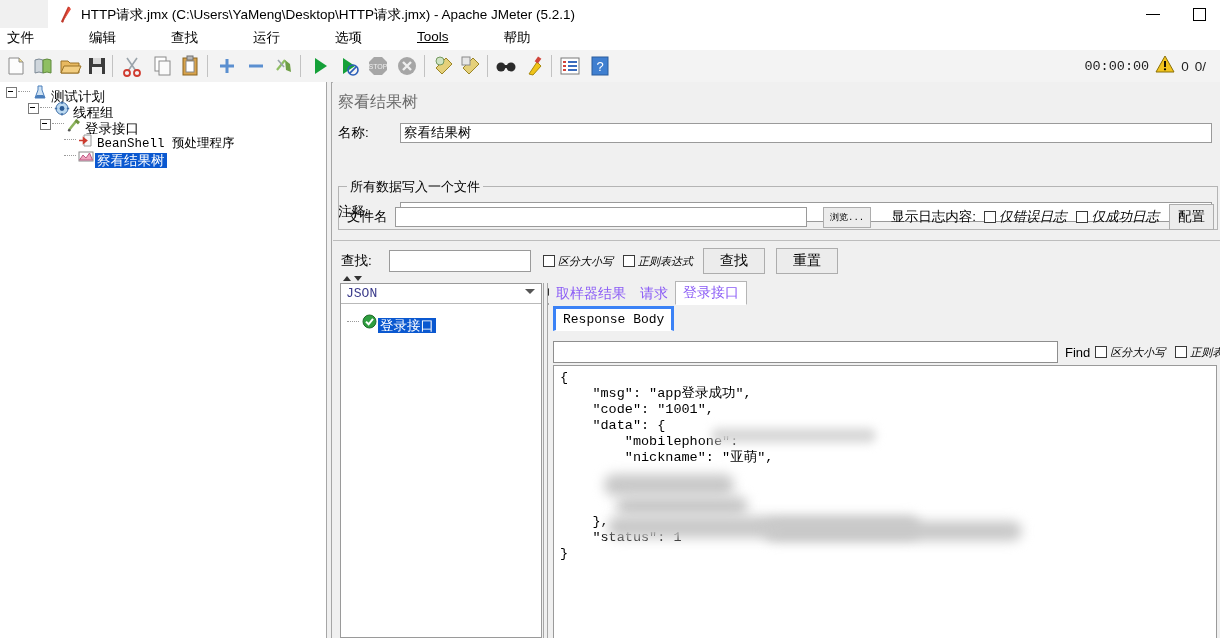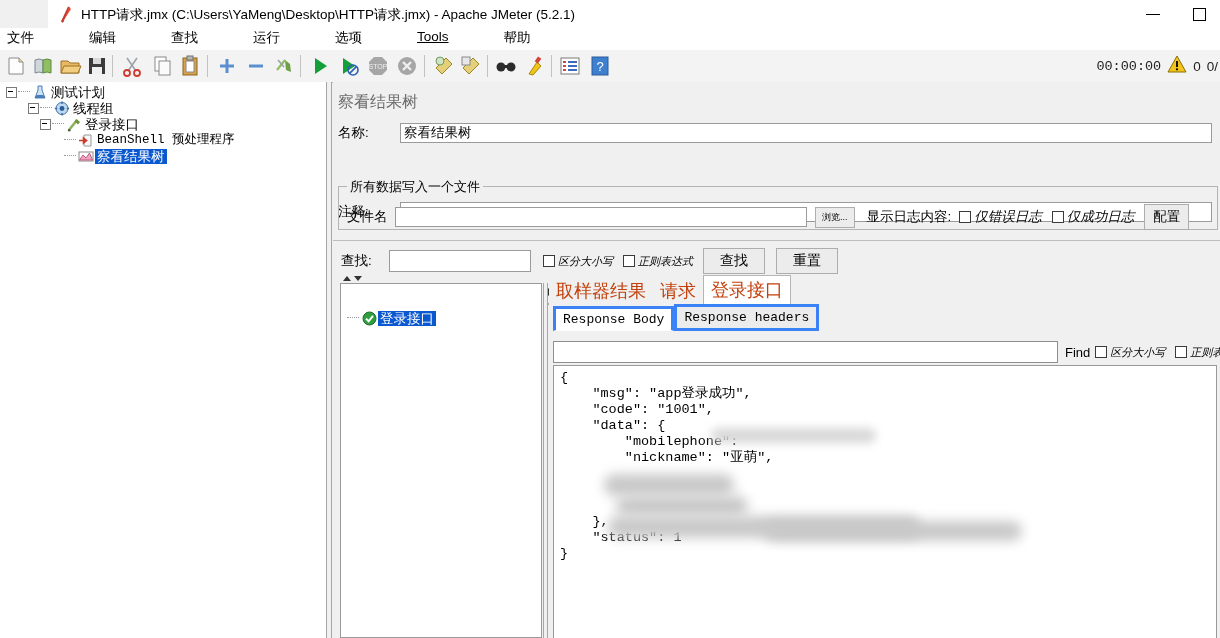--- a/index.html
+++ b/index.html
@@ -23,36 +23,36 @@
 
   
   .menubar{position:absolute;left:0;top:28px;width:1220px;height:22px;background:#fff;display:flex;padding-left:0;box-sizing:border-box;gap:41px;}
   .menu-item{font-size:13.5px;padding:1px 7px;color:#000;white-space:nowrap;cursor:default;}
   .menu-item u{text-decoration:underline;}
 
   
   .toolbar{position:absolute;left:0;top:50px;width:1220px;height:32px;background:#f3f3f3;border-bottom:1px solid #b8b8b8;}
   .tbtn{position:absolute;top:4px;width:24px;height:24px;}
   .tsep{position:absolute;top:5px;width:1px;height:22px;background:#c2c2c2;}
-  .t-right{position:absolute;right:0px;top:0px;height:32px;display:flex;align-items:center;gap:6px;padding-right:2px;justify-content:flex-end;}
+  .t-right{position:absolute;right:0px;top:0px;height:32px;display:flex;align-items:center;gap:6px;padding-right:14px;justify-content:flex-end;}
   .clock{font-family:"Liberation Mono","DejaVu Sans Mono",monospace;font-size:13.5px;color:#222;}
   .warncount{font-size:13.5px;color:#222;}
 
   
   .leftpane{position:absolute;left:0;top:82px;width:326px;height:556px;background:#fff;overflow:hidden;}
   .vsplit{position:absolute;left:326px;top:82px;width:6px;height:556px;background:#f0f0f0;border-left:1px solid #a6a6a6;border-right:1px solid #a6a6a6;box-sizing:border-box;}
   .rightpane{position:absolute;left:333px;top:82px;width:887px;height:556px;background:#f0f0f0;overflow:hidden;}
 
   
   .tree{position:absolute;left:0;top:2px;width:326px;font-size:13px;}
   .trow{position:relative;height:16px;white-space:nowrap;display:flex;align-items:center;}
   .texp{display:inline-block;width:9px;height:9px;border:1px solid #7a7a7a;background:#fff;position:relative;margin-right:1px;flex:0 0 auto;}
   .texp:before{content:"";position:absolute;left:1px;top:3px;width:5px;height:1px;background:#000;}
   .tdots{display:inline-block;width:12px;height:1px;border-top:1px dotted #9a9a9a;margin-right:1px;flex:0 0 auto;}
-  .tlabel{font-size:13.5px;padding:0 2px;line-height:15px;}
+  .tlabel{font-size:13.5px;padding:0 2px;line-height:15px;margin-top:8px;}
   .tlabel.sel{background:#0a58d0;color:#fff;}
   .tico{width:18px;height:16px;flex:0 0 auto;display:flex;align-items:center;justify-content:center;}
   .tmono{font-family:"Liberation Mono","DejaVu Sans Mono",monospace;font-size:12.5px;}
 
   
   .panel-title{position:absolute;left:5px;top:10px;font-size:16px;color:#6c6c6c;}
   .frow{position:absolute;display:flex;align-items:center;}
   .flabel{font-size:13.5px;color:#000;white-space:nowrap;}
   .jinput{background:#fff;border:1px solid #9a9a9a;height:20px;box-sizing:border-box;font-size:13.5px;padding:1px 3px;color:#000;font-family:"Liberation Sans",sans-serif;outline:none;}
   .jbtn{background:#ececec;border:1px solid #adadad;font-size:13px;padding:2px 10px;color:#000;font-family:"Liberation Sans",sans-serif;cursor:default;}
@@ -67,21 +67,21 @@
   
   .jsonpane{position:absolute;left:340px;top:283px;width:202px;height:355px;background:#fff;border:1px solid #9a9a9a;box-sizing:border-box;}
   .combo{position:absolute;left:0;top:0;width:200px;height:20px;background:#fff;border-bottom:1px solid #b9b9b9;box-sizing:border-box;display:flex;align-items:center;}
   .combo-val{font-family:"Liberation Mono","DejaVu Sans Mono",monospace;font-size:13px;padding-left:5px;color:#3a3a8a;}
   .combo-arrow{position:absolute;right:6px;top:5px;width:0;height:0;border-left:5px solid transparent;border-right:5px solid transparent;border-top:5px solid #555;}
   .hsplit{position:absolute;left:543px;top:283px;width:5px;height:355px;background:#f0f0f0;border-left:1px solid #a6a6a6;border-right:1px solid #a6a6a6;box-sizing:border-box;}
   .resppane{position:absolute;left:549px;top:283px;width:671px;height:355px;background:#f0f0f0;}
 
   
   .tabs{position:absolute;left:0;top:0;height:22px;display:flex;align-items:flex-end;}
-  .tab{font-size:18px;padding:2px 7px 2px 7px;background:#f0f0f0;color:#c2410c;cursor:default;}
+  .tab{font-size:14px;padding:2px 7px 2px 7px;background:#f0f0f0;color:#8b5cf6;cursor:default;}
   .tab.active{background:#fff;border:1px solid #b5b5b5;border-bottom:1px solid #fff;}
   .subtabs{position:absolute;left:4px;top:26px;height:22px;display:flex;align-items:flex-end;}
   .subtab{font-family:"Liberation Mono","DejaVu Sans Mono",monospace;font-size:13px;padding:3px 7px;background:#ececec;border:3px solid #3b82f6;color:#000;cursor:default;}
   .subtab.active{background:#fff;border-bottom:1px solid #fff;}
 
   .findrow{position:absolute;left:4px;top:56px;width:664px;height:26px;display:flex;align-items:center;}
   .findinput{flex:0 0 auto;width:505px;height:22px;border:1px solid #8e8e8e;background:#fff;box-sizing:border-box;}
   .findlabel{font-size:13px;margin:0 5px 0 7px;}
 
   .bodybox{position:absolute;left:4px;top:82px;width:664px;height:273px;background:#fff;border:1px solid #9a9a9a;border-bottom:none;box-sizing:border-box;overflow:hidden;}
@@ -385,22 +385,22 @@
       <span class="flabel" style="width:62px">注释:</span>
       <input class="jinput" style="width: 812px;" value="">
     </div>
 
     <div class="group" style="left:5px;top:104px;width:880px;height:44px;">
       <span class="group-title">所有数据写入一个文件</span>
     </div>
     <div class="frow" style="left:14px;top:122px;">
       <span class="flabel" style="width:48px">文件名</span>
       <input class="jinput" style="width: 412px;" value="">
-      <button class="jbtn" style="margin-left:8px;font-size:9px;padding:3px 6px;">浏览...</button>
-      <span class="flabel" style="margin-left:12px">显示日志内容:</span>
+      <button class="jbtn" style="margin-left:16px;font-size:9px;padding:3px 6px;font-family:Liberation Mono, monospace;">浏览...</button>
+      <span class="flabel" style="margin-left:20px">显示日志内容:</span>
       <span class="cbwrap" style="margin-left:8px">
         <span class="cbox"></span>
         <span class="cbl">仅错误日志</span>
       </span>
       <span class="cbwrap">
         <span class="cbox"></span>
         <span class="cbl">仅成功日志</span>
       </span>
       <button class="jbtn" style="padding:3px 8px;font-size:13.5px;">配置</button>
     </div>
@@ -422,20 +422,24 @@
       <button class="jbtn" style="margin-left:11px;padding:3px 16px;font-size:14px;">重置</button>
     </div>
   </div>
 
   <div class="miniarr" style="left:343px;top:276px;">
     <span class="arr-up"></span>
     <span class="arr-dn"></span>
   </div>
 
   <div class="jsonpane">
+    <div class="combo">
+      <span class="combo-val">JSON</span>
+      <span class="combo-arrow"></span>
+    </div>
     <div style="position:absolute;left:6px;top:26px;display:flex;align-items:center;">
       <span class="tdots"></span>
       <span class="tico">
         <svg width="15" height="15" viewBox="0 0 15 15">
           <circle cx="7.5" cy="7.5" r="6.5" fill="#2e9e3f" stroke="#1d6b29"></circle>
           <path d="M4 7.6 L6.6 10.3 L11 4.8" stroke="#fff" stroke-width="2" fill="none"></path>
         </svg>
       </span>
       <span class="tlabel sel">登录接口</span>
     </div>
@@ -450,21 +454,20 @@
   <div class="resppane">
 
     <div class="tabs">
       <div class="tab">取样器结果</div>
       <div class="tab">请求</div>
       <div class="tab active">登录接口</div>
     </div>
 
     <div class="subtabs">
       <div class="subtab active">Response Body</div>
-      <div class="subtab">Response headers</div>
     </div>
 
     <div class="findrow">
       <input class="findinput" value="" style="">
       <span class="findlabel">Find</span>
       <span class="cbwrap">
         <span class="cbox"></span>
         <span class="cbl" style="font-size:11px">区分大小写</span>
       </span>
       <span class="cbwrap">

